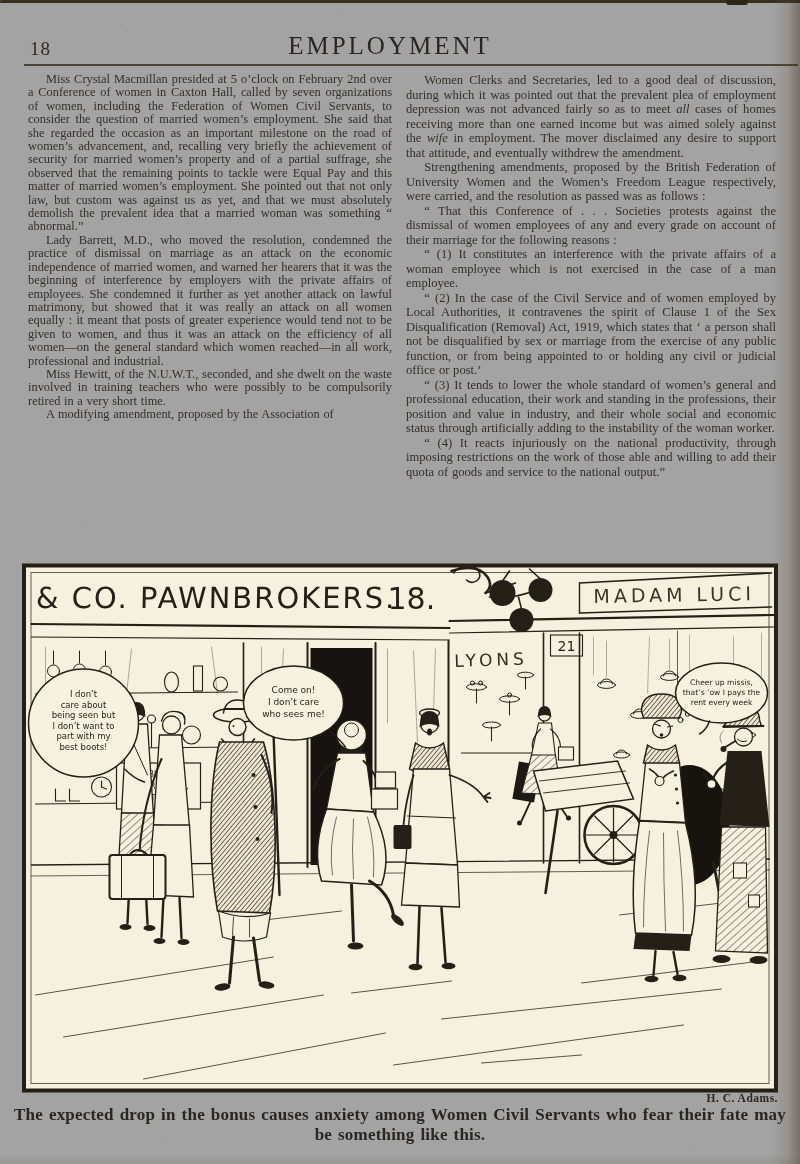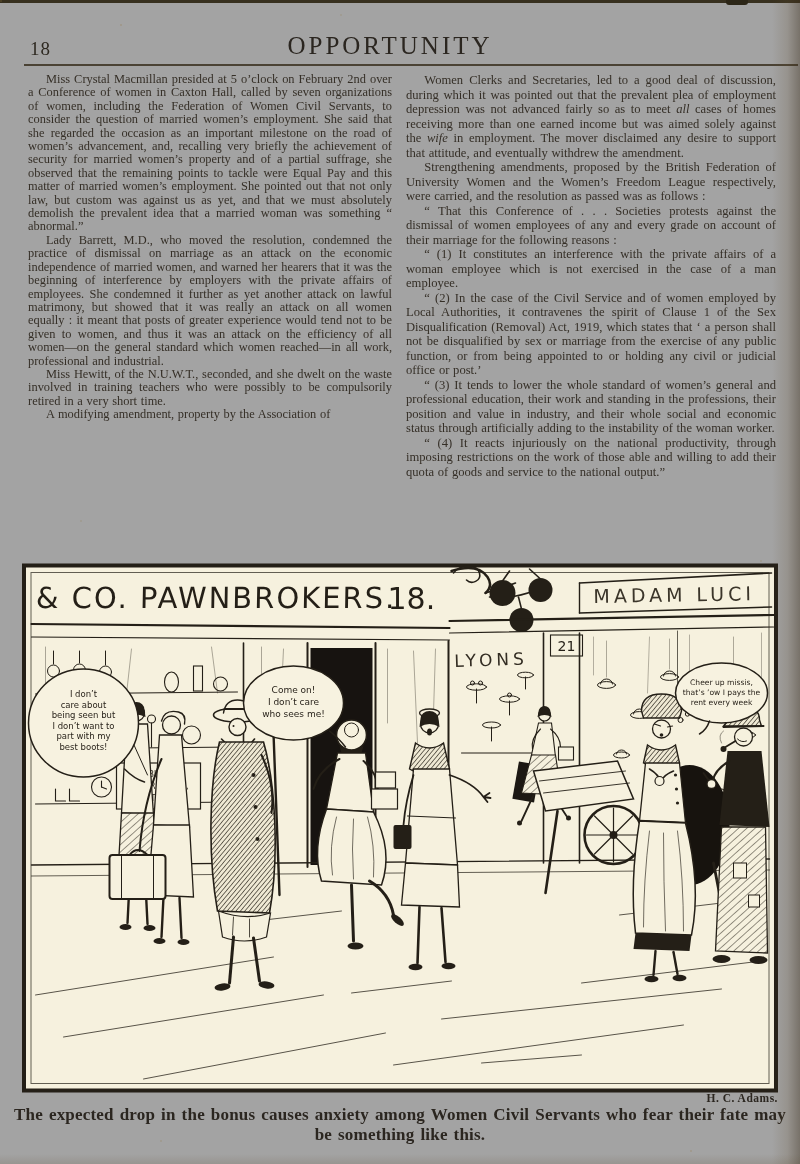--- a/index.html
+++ b/index.html
@@ -40,30 +40,30 @@
 </style>
 </head>
 <body>
 
 <div class="page">
   <div class="top-edge"></div>
   <div class="top-nick"></div>
   <div class="specks"></div>
 
   <div class="page-number">18</div>
-  <div class="masthead">OPPORTUNITY</div>
+  <div class="masthead">EMPLOYMENT</div>
   <div class="head-rule"></div>
 
   <div class="columns">
     <div class="col col-left">
       <div id="leftcol">
           <p class="para">Miss Crystal Macmillan presided at 5 o’clock on February 2nd over a Conference of women in Caxton Hall, called by seven organizations of women, including the Federation of Women Civil Servants, to consider the question of married women’s employment.  She said that she regarded the occasion as an important milestone on the road of women’s advancement, and, recalling very briefly the achievement of security for married women’s property and of a partial suffrage, she observed that the remaining points to tackle were Equal Pay and this matter of married women’s employment.  She pointed out that not only law, but custom was against us as yet, and that we must absolutely demolish the prevalent idea that a married woman was something “ abnormal.”</p>
           <p class="para">Lady Barrett, M.D., who moved the resolution, condemned the practice of dismissal on marriage as an attack on the economic independence of married women, and warned her hearers that it was the beginning of interference by employers with the private affairs of employees.  She condemned it further as yet another attack on lawful matrimony, but showed that it was really an attack on all women equally : it meant that posts of greater experience would tend not to be given to women, and thus it was an attack on the efficiency of all women—on the general standard which women reached—in all work, professional and industrial.</p>
           <p class="para">Miss Hewitt, of the N.U.W.T., seconded, and she dwelt on the waste involved in training teachers who were possibly to be compulsorily retired in a very short time.</p>
-          <p class="para">A modifying amendment, property by the Association of</p>
+          <p class="para">A modifying amendment, proposed by the Association of</p>
         </div>
     </div>
     <div class="col col-right">
       <div id="rightcol">
           <p class="para">Women Clerks and Secretaries, led to a good deal of discussion, during which it was pointed out that the prevalent plea of employment depression was not advanced fairly so as to meet <i>all</i> cases of homes receiving more than one earned income but was aimed solely against the <i>wife</i> in employment.  The mover disclaimed any desire to support that attitude, and eventually withdrew the amendment.</p>
           <p class="para">Strengthening amendments, proposed by the British Federation of University Women and the Women’s Freedom League respectively, were carried, and the resolution as passed was as follows :</p>
           <p class="para">“ That this Conference of . . . Societies protests against the dismissal of women employees of any and every grade on account of their marriage for the following reasons :</p>
           <p class="para">“ (1) It constitutes an interference with the private affairs of a woman employee which is not exercised in the case of a man employee.</p>
           <p class="para">“ (2) In the case of the Civil Service and of women employed by Local Authorities, it contravenes the spirit of Clause 1 of the Sex Disqualification (Removal) Act, 1919, which states that ‘ a person shall not be disqualified by sex or marriage from the exercise of any public function, or from being appointed to or holding any civil or judicial office or post.’</p>
           <p class="para">“ (3) It tends to lower the whole standard of women’s general and professional education, their work and standing in the professions, their position and value in industry, and their whole social and economic status through artificially adding to the instability of the woman worker.</p>

